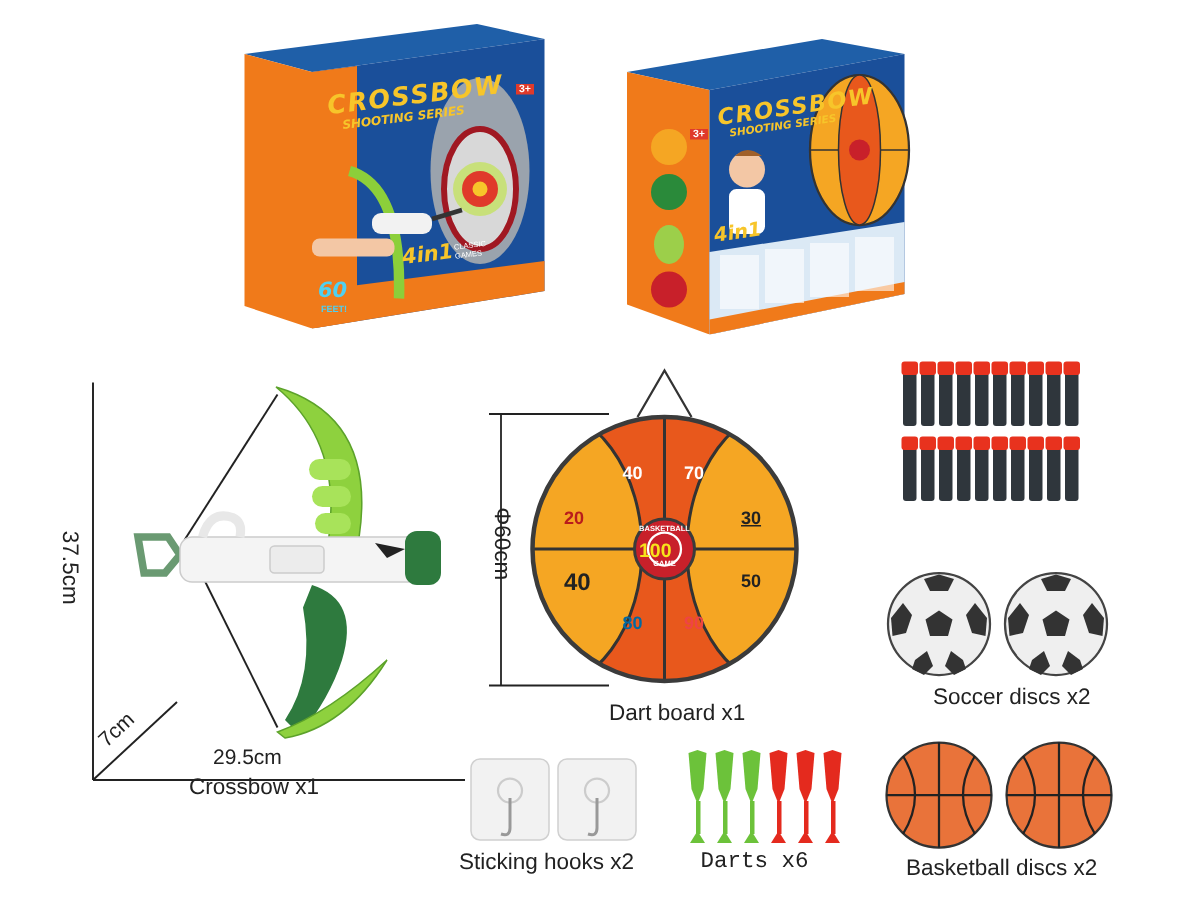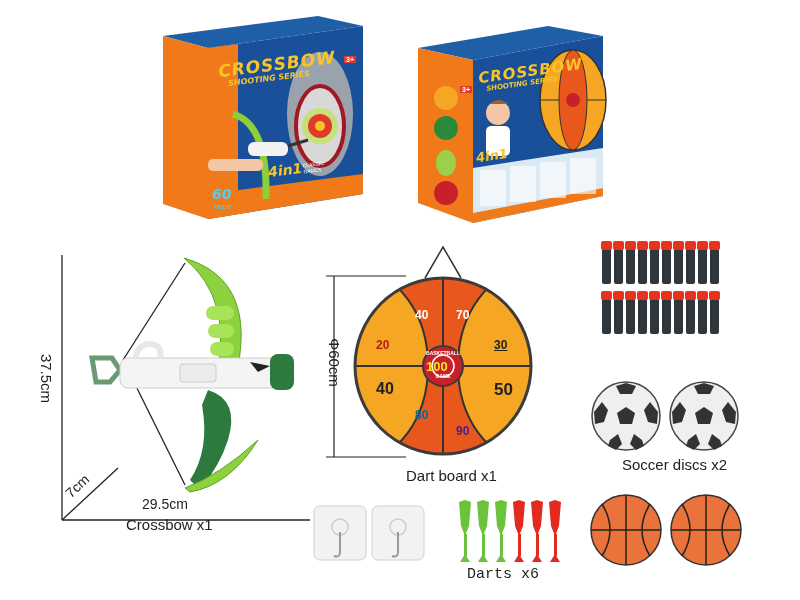--- a/index.html
+++ b/index.html
@@ -136,23 +136,23 @@
     <circle cx="125" cy="124" r="11" fill="none" stroke="#fff" stroke-width="1.5"></circle>
   </svg>
   <div class="abs" style="left:108px;top:108px;width:34px;text-align:center;font-size:5px;font-weight:bold;color:#fff;">BASKETBALL</div>
   <div class="abs" style="left:108px;top:117px;width:34px;font-size:13px;font-weight:bold;color:#f7e31a;">100</div>
   <div class="abs" style="left:108px;top:131px;width:34px;text-align:center;font-size:5px;font-weight:bold;color:#fff;">GAME</div>
   <div class="abs" style="left:97px;top:66px;font-size:12px;font-weight:bold;color:#fff;">40</div>
   <div class="abs" style="left:138px;top:66px;font-size:12px;font-weight:bold;color:#fff;">70</div>
   <div class="abs" style="left:58px;top:96px;font-size:12px;font-weight:bold;color:#b91c1c;">20</div>
   <div class="abs" style="left:176px;top:96px;font-size:12px;font-weight:bold;color:#222;text-decoration:underline;">30</div>
   <div class="abs" style="left:58px;top:138px;font-size:16px;font-weight:bold;color:#222;">40</div>
-  <div class="abs" style="left:176px;top:138px;font-size:17px;font-weight:bold;color:#222;">50</div>
+  <div class="abs" style="left:176px;top:138px;font-size:12px;font-weight:bold;color:#222;">50</div>
   <div class="abs" style="left:97px;top:166px;font-size:12px;font-weight:bold;color:#0369a1;">80</div>
-  <div class="abs" style="left:138px;top:182px;font-size:12px;font-weight:bold;color:#4c1d95;">90</div>
+  <div class="abs" style="left:138px;top:166px;font-size:12px;font-weight:bold;color:#ef4444;">90</div>
   <div class="label" style="left:-8px;top:112px;transform:rotate(90deg);font-size:15px;">Φ60cm</div>
   <div class="label" style="left:88px;top:225px;font-size:15px;">Dart board x1</div>
 </div>
 
 <div class="abs" style="left:600px;top:238px;width:190px;height:130px;">
   <svg width="130" height="100" viewBox="0 0 130 100">
     <g id="brow">
       <g fill="#2f363c">
         <rect x="2" y="10" width="9" height="36" rx="2"></rect>
           <rect x="14" y="10" width="9" height="36" rx="2"></rect>
@@ -200,20 +200,21 @@
 
 <div class="abs" style="left:310px;top:502px;width:130px;height:90px;">
   <svg width="120" height="60" viewBox="0 0 120 60">
     <g id="hook">
       <rect x="4" y="4" width="52" height="54" rx="6" fill="#f2f2f2" stroke="#d0d0d0"></rect>
       <circle cx="30" cy="25" r="8" fill="none" stroke="#ccc" stroke-width="1.5"></circle>
       <path d="M30,30 L30,50 Q30,56 24,54" fill="none" stroke="#999" stroke-width="2"></path>
     </g>
     <use href="#hook" x="58"></use>
   </svg>
+  <div class="label" style="left:-4px;top:64px;font-size:15px;">Sticking hooks x2</div>
 </div>
 
 <div class="abs" style="left:455px;top:496px;width:120px;height:96px;">
   <svg width="110" height="70" viewBox="0 0 110 70">
     <g id="dartg">
       <path d="M10,4 L4,6 L6,30 L10,40 L14,30 L16,6 Z" fill="#6cc23a"></path>
       <rect x="9" y="38" width="3" height="22" fill="#6cc23a"></rect>
       <path d="M5,66 L10,58 L15,66 Z" fill="#6cc23a"></path>
     </g>
     <use href="#dartg" x="18"></use>
@@ -233,13 +234,14 @@
   <svg width="160" height="76" viewBox="0 0 160 76">
     <g id="bball">
       <circle cx="36" cy="38" r="35" fill="#e9733a" stroke="#333" stroke-width="1.5"></circle>
       <line x1="36" y1="3" x2="36" y2="73" stroke="#222" stroke-width="1.5"></line>
       <line x1="1" y1="38" x2="71" y2="38" stroke="#222" stroke-width="1.5"></line>
       <path d="M12,12 Q28,38 12,64" fill="none" stroke="#222" stroke-width="1.5"></path>
       <path d="M60,12 Q44,38 60,64" fill="none" stroke="#222" stroke-width="1.5"></path>
     </g>
     <use href="#bball" x="80"></use>
   </svg>
+  <div class="label" style="left:14px;top:78px;font-size:15px;">Basketball discs x2</div>
 </div>
 
 </body></html>

